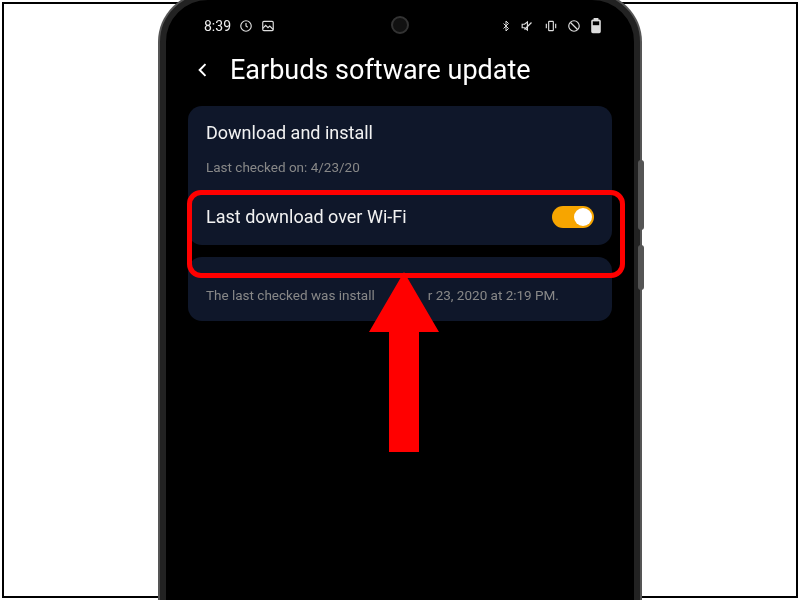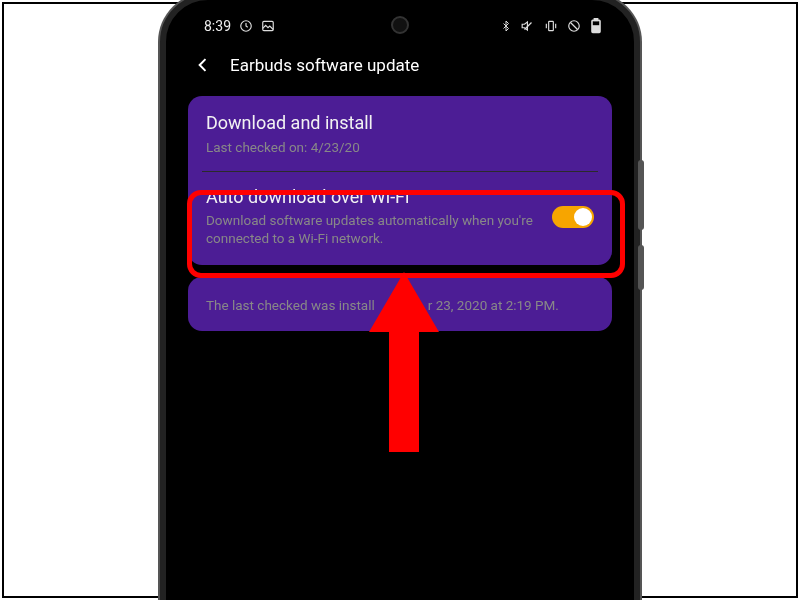--- a/index.html
+++ b/index.html
@@ -69,38 +69,38 @@
     display: flex;
     align-items: center;
     gap: 16px;
     padding: 18px 18px 20px 16px;
   }
   .back {
     width: 22px; height: 22px;
     display: flex; align-items: center; justify-content: center;
     color: #fff;
   }
-  .title { font-size: 17px; font-weight: 400; color: #fff; }
+  .title { font-size: 27px; font-weight: 400; color: #fff; }
   .cards { padding: 0 12px; }
   .card {
-    background: #4c1d95;
+    background: #0f172a;
     border-radius: 14px;
     margin-bottom: 12px;
     padding: 2px 0;
   }
   .row {
     padding: 14px 18px 15px 18px;
     display: flex;
     align-items: center;
     justify-content: space-between;
     gap: 10px;
   }
   .row-text { flex: 1; }
   .row-title { font-size: 18px; color: #f2f2f2; font-weight: 400; line-height: 1.25; }
-  .row-sub { font-size: 13.5px; color: #888; margin-top: 3px; line-height: 1.35; }
+  .row-sub { font-size: 13.5px; color: #888; margin-top: 13px; line-height: 1.35; }
   .divider { height: 1px; background: #2b2b2b; margin: 0 14px; }
   .toggle {
     width: 42px; height: 22px;
     background: #f7a500;
     border-radius: 11px;
     position: relative;
     flex-shrink: 0;
   }
   .toggle::after {
     content: "";
@@ -194,22 +194,21 @@
         <div class="card">
           <div class="row">
             <div class="row-text">
               <div class="row-title">Download and install</div>
               <div class="row-sub">Last checked on: 4/23/20</div>
             </div>
           </div>
           <div class="divider"></div>
           <div class="row" style="position:relative;">
             <div class="row-text">
-              <div class="row-title">Auto download over Wi-Fi</div>
-              <div class="row-sub">Download software updates automatically when you're connected to a Wi-Fi network.</div>
+              <div class="row-title">Last download over Wi-Fi</div>
             </div>
             <div class="toggle"></div>
           </div>
         </div>
 
         <div class="card">
           <div class="row">
             <div class="row-text">
               <div class="row-sub">
                 <span>The last checked was install</span><span style="opacity:0;">ed on Ap</span><span>r 23, 2020 at 2:19 PM.</span>

